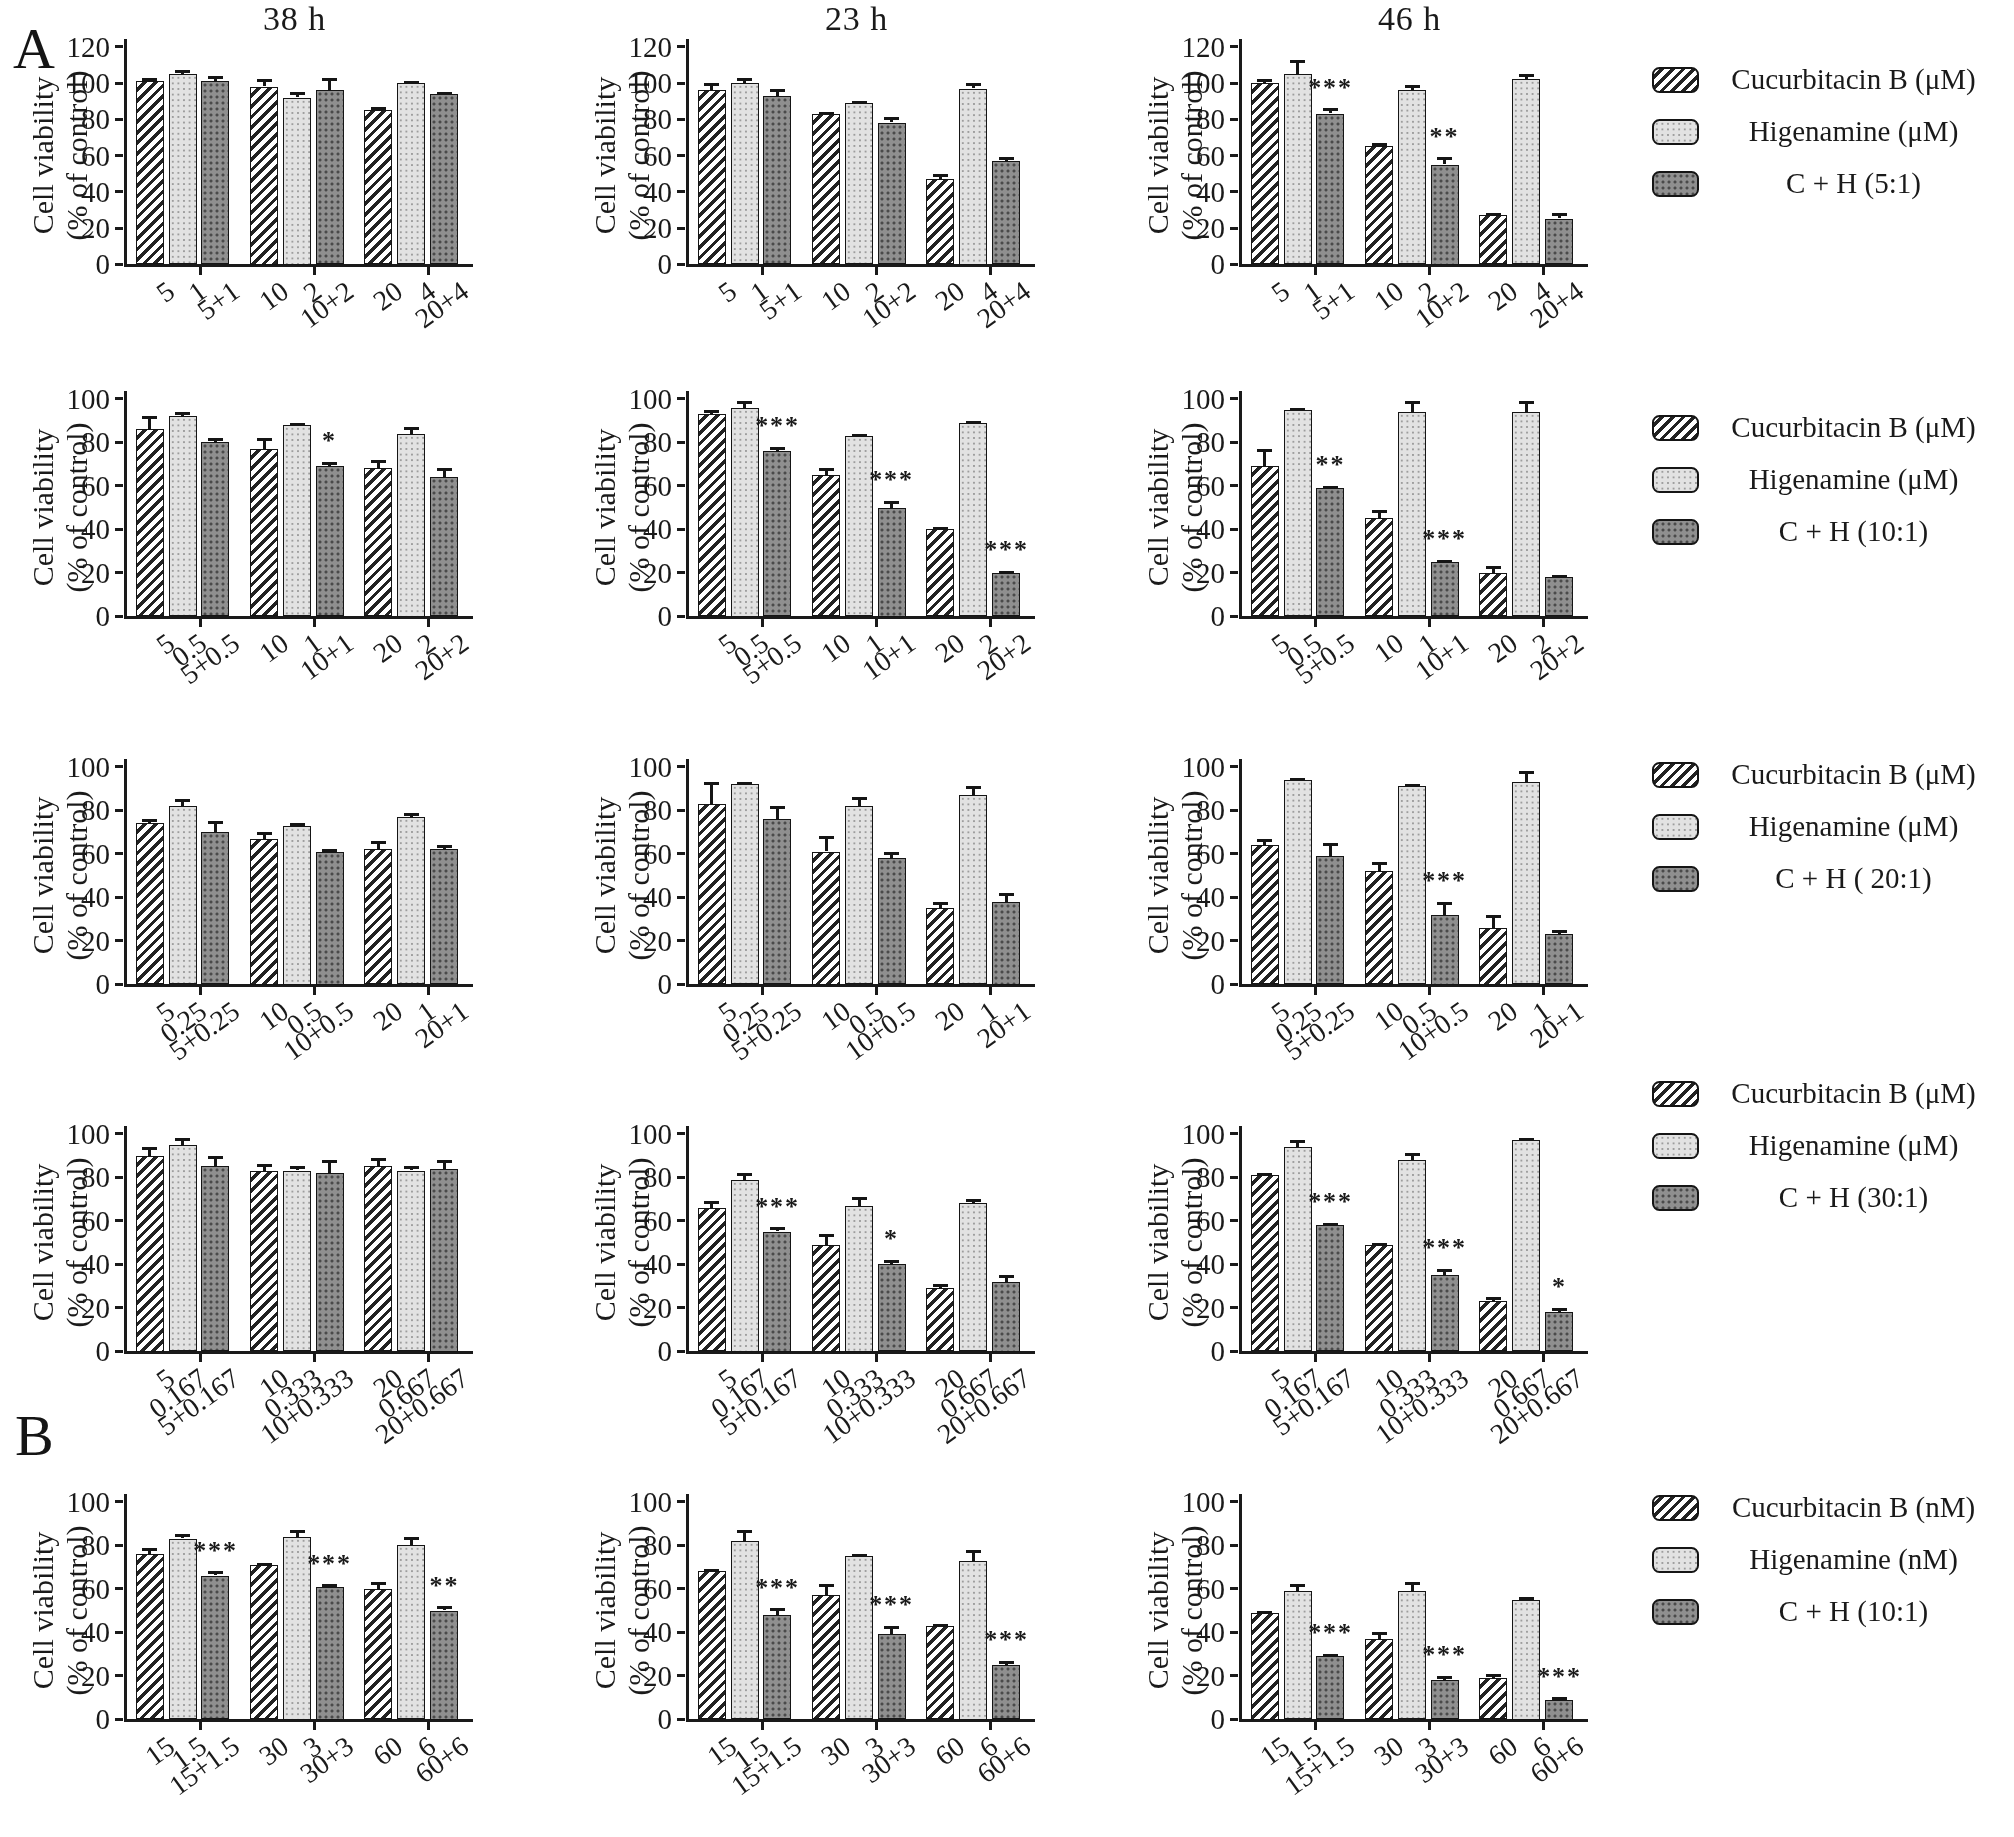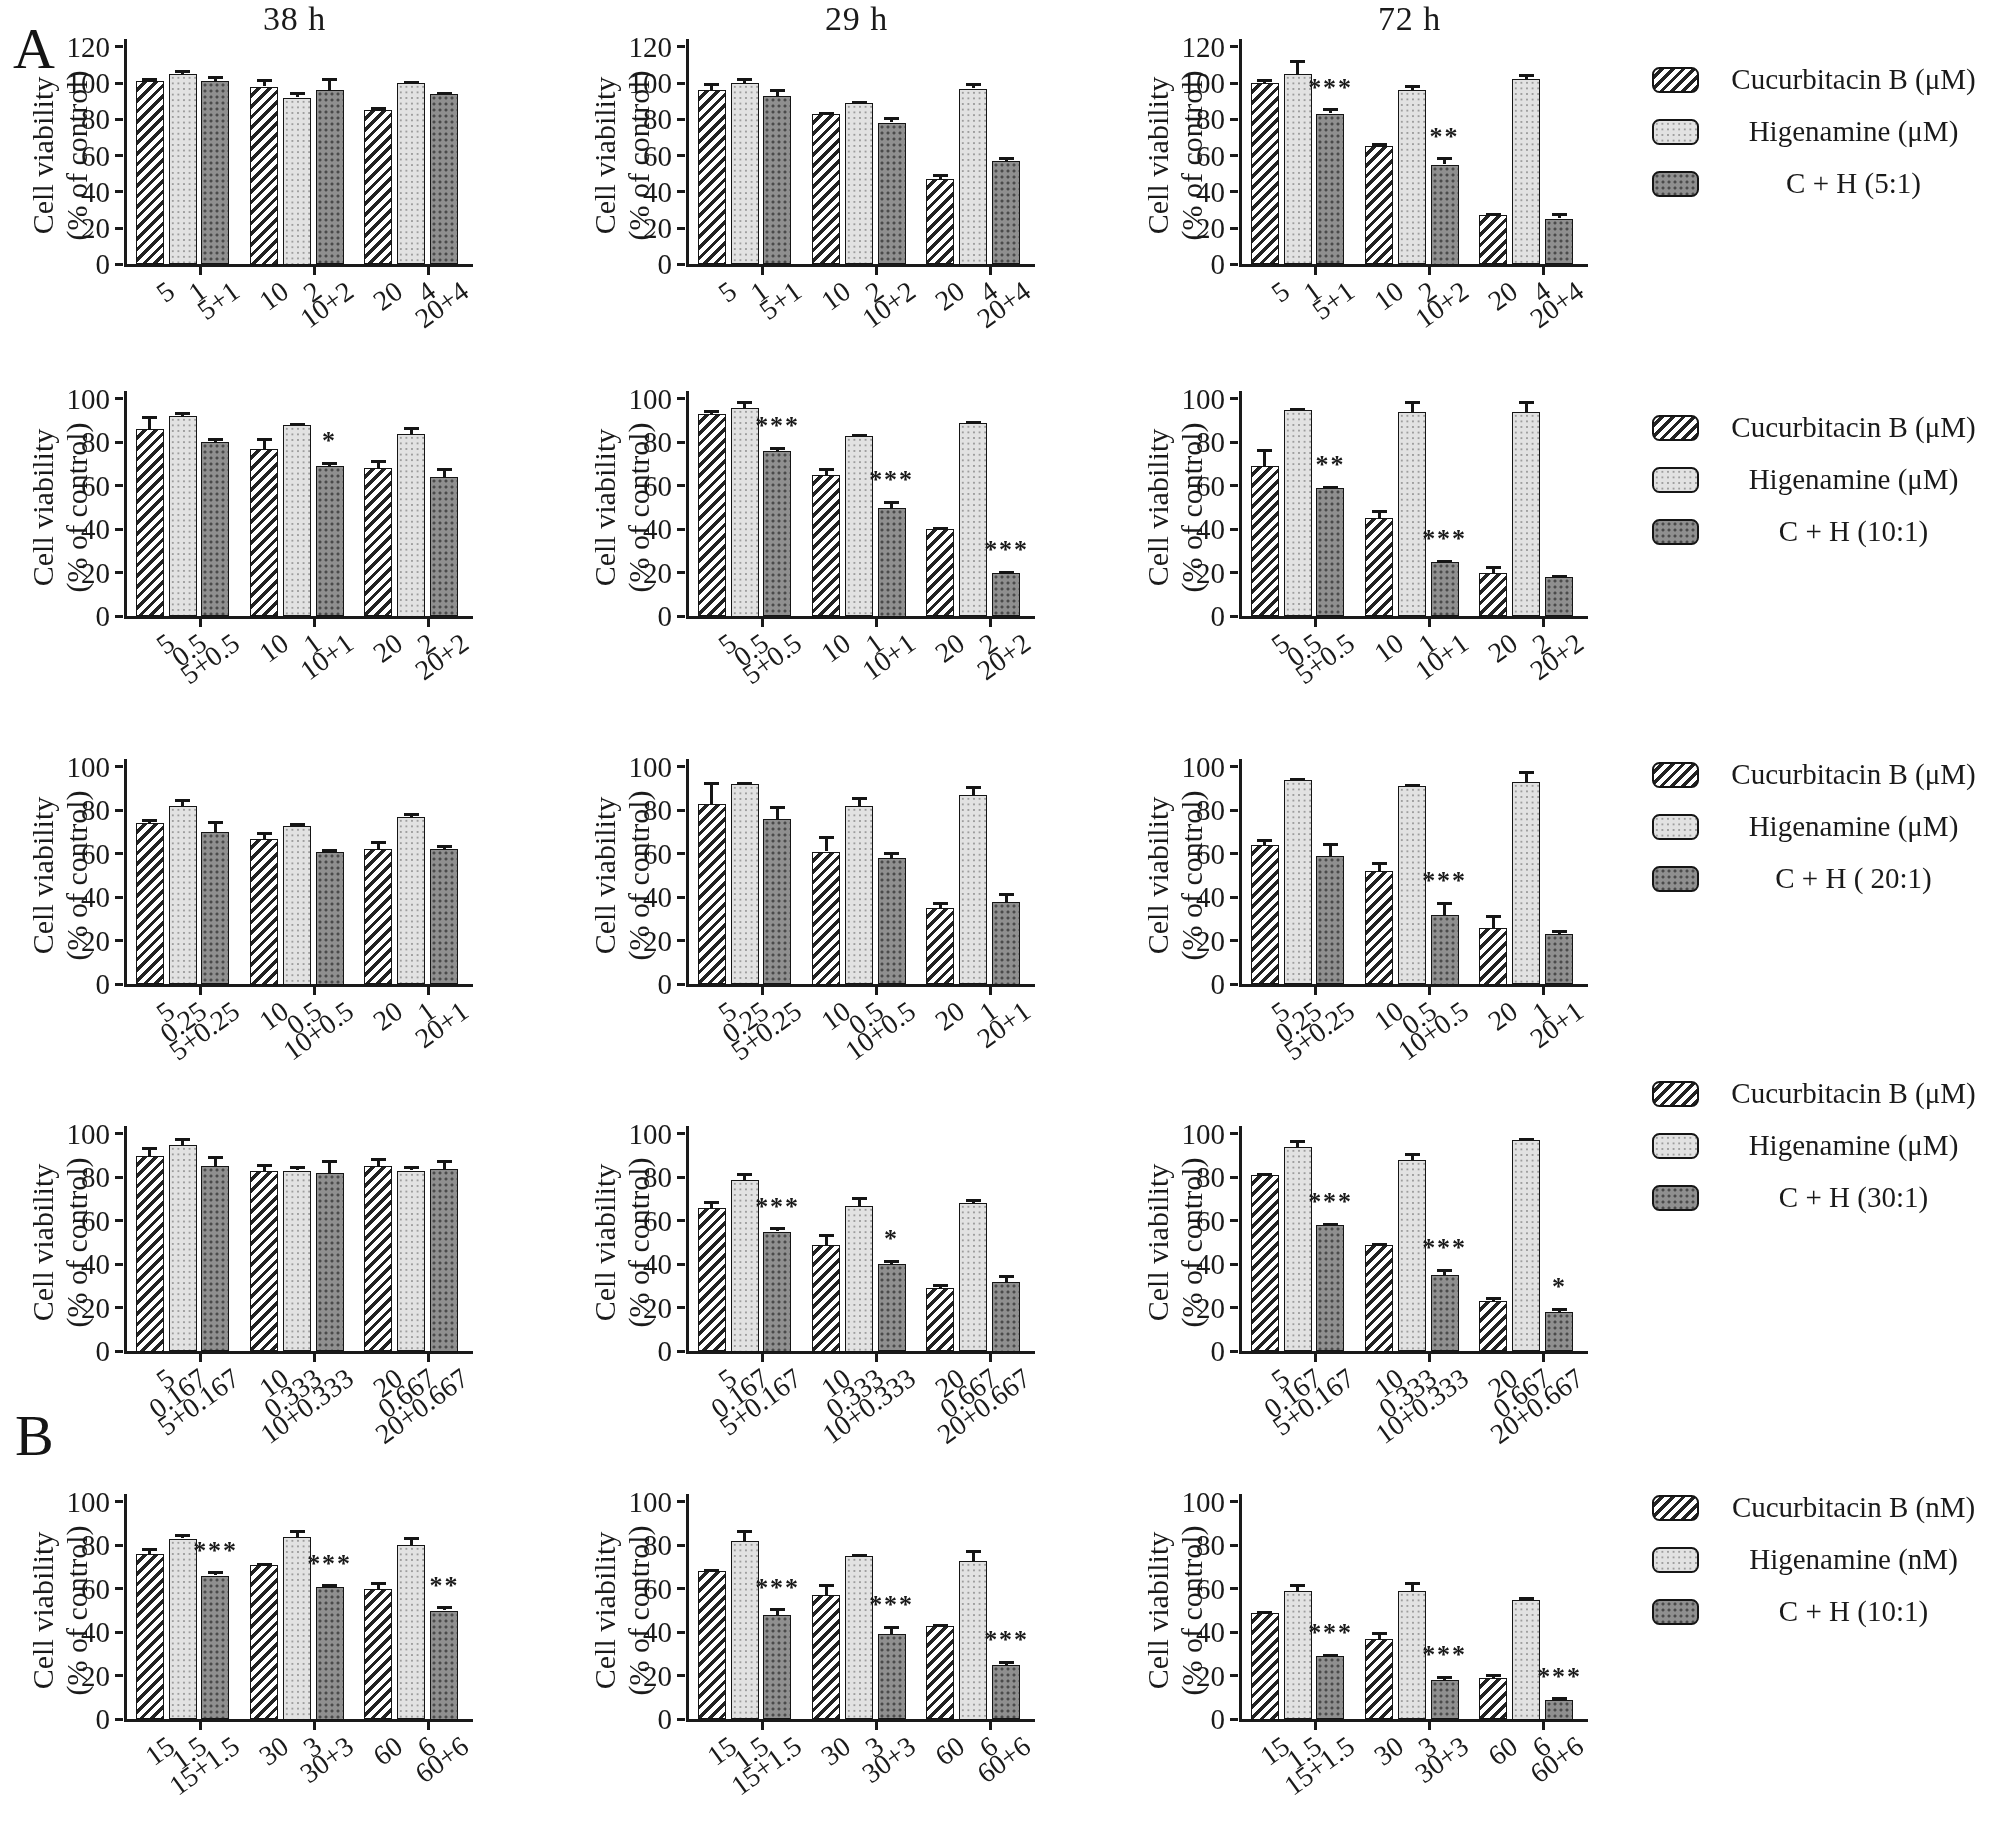--- a/index.html
+++ b/index.html
@@ -115,21 +115,21 @@
         <div class="xlab" style="left: 254px; top: 275px;">4</div>
         <div class="xgtick" style="left: 427px; top: 267px; height: 8.4px;"></div>
         <div class="bar p-com" style="left: 430px; top: 94px; width: 28px; height: 170px;"></div>
         <div class="errw" style="left: 437px; top: 92px; width: 15px; height: 1.9px;">
           <div class="errcap"></div>
           <div class="errstem"></div>
         </div>
         <div class="xlab" style="left: 287px; top: 275px;">20+4</div>
       </div>
       <div class="chart" style="left: 562px; top: 0px;">
-        <div class="ctitle" style="left: 126px; top: 0px; width: 337px;">29 h</div>
+        <div class="ctitle" style="left: 126px; top: 0px; width: 337px;">23 h</div>
         <div class="yaxlab" style="width: 281px; height: 71px; left: -79px; top: 120px;">
           <div style="position: static;">Cell viability</div>
           <div style="position: static;">(% of control)</div>
         </div>
         <div class="vaxis" style="left: 124px; top: 39px; height: 225px;"></div>
         <div class="haxis" style="left: 124px; top: 264px; width: 349px;"></div>
         <div class="ytickmark" style="left: 115px; top: 263px; width: 8.4px;"></div>
         <div class="yticklab" style="left: 50px; top: 248px; width: 60px;">0</div>
         <div class="ytickmark" style="left: 115px; top: 227px; width: 8.4px;"></div>
         <div class="yticklab" style="left: 50px; top: 212px; width: 60px;">20</div>
@@ -195,21 +195,21 @@
         <div class="xlab" style="left: 254px; top: 275px;">4</div>
         <div class="xgtick" style="left: 427px; top: 267px; height: 8.4px;"></div>
         <div class="bar p-com" style="left: 430px; top: 161px; width: 28px; height: 103px;"></div>
         <div class="errw" style="left: 437px; top: 157px; width: 15px; height: 3.6px;">
           <div class="errcap"></div>
           <div class="errstem"></div>
         </div>
         <div class="xlab" style="left: 287px; top: 275px;">20+4</div>
       </div>
       <div class="chart" style="left: 1115px; top: 0px;">
-        <div class="ctitle" style="left: 126px; top: 0px; width: 337px;">72 h</div>
+        <div class="ctitle" style="left: 126px; top: 0px; width: 337px;">46 h</div>
         <div class="yaxlab" style="width: 281px; height: 71px; left: -79px; top: 120px;">
           <div style="position: static;">Cell viability</div>
           <div style="position: static;">(% of control)</div>
         </div>
         <div class="vaxis" style="left: 124px; top: 39px; height: 225px;"></div>
         <div class="haxis" style="left: 124px; top: 264px; width: 349px;"></div>
         <div class="ytickmark" style="left: 115px; top: 263px; width: 8.4px;"></div>
         <div class="yticklab" style="left: 50px; top: 248px; width: 60px;">0</div>
         <div class="ytickmark" style="left: 115px; top: 227px; width: 8.4px;"></div>
         <div class="yticklab" style="left: 50px; top: 212px; width: 60px;">20</div>

